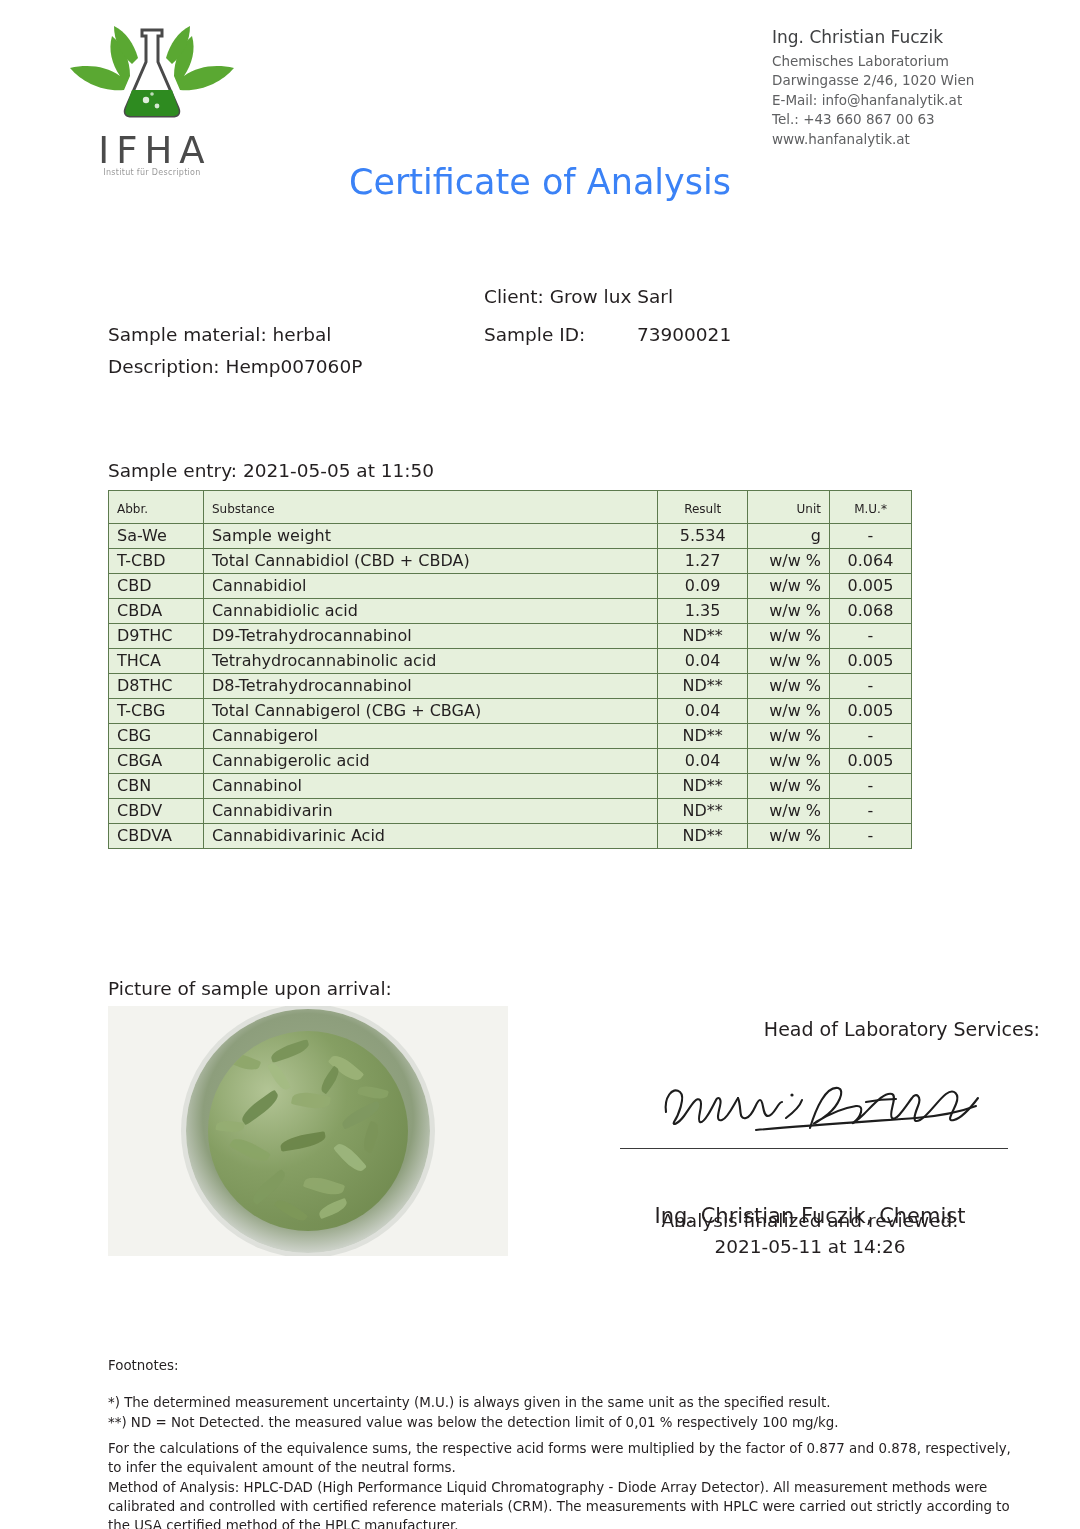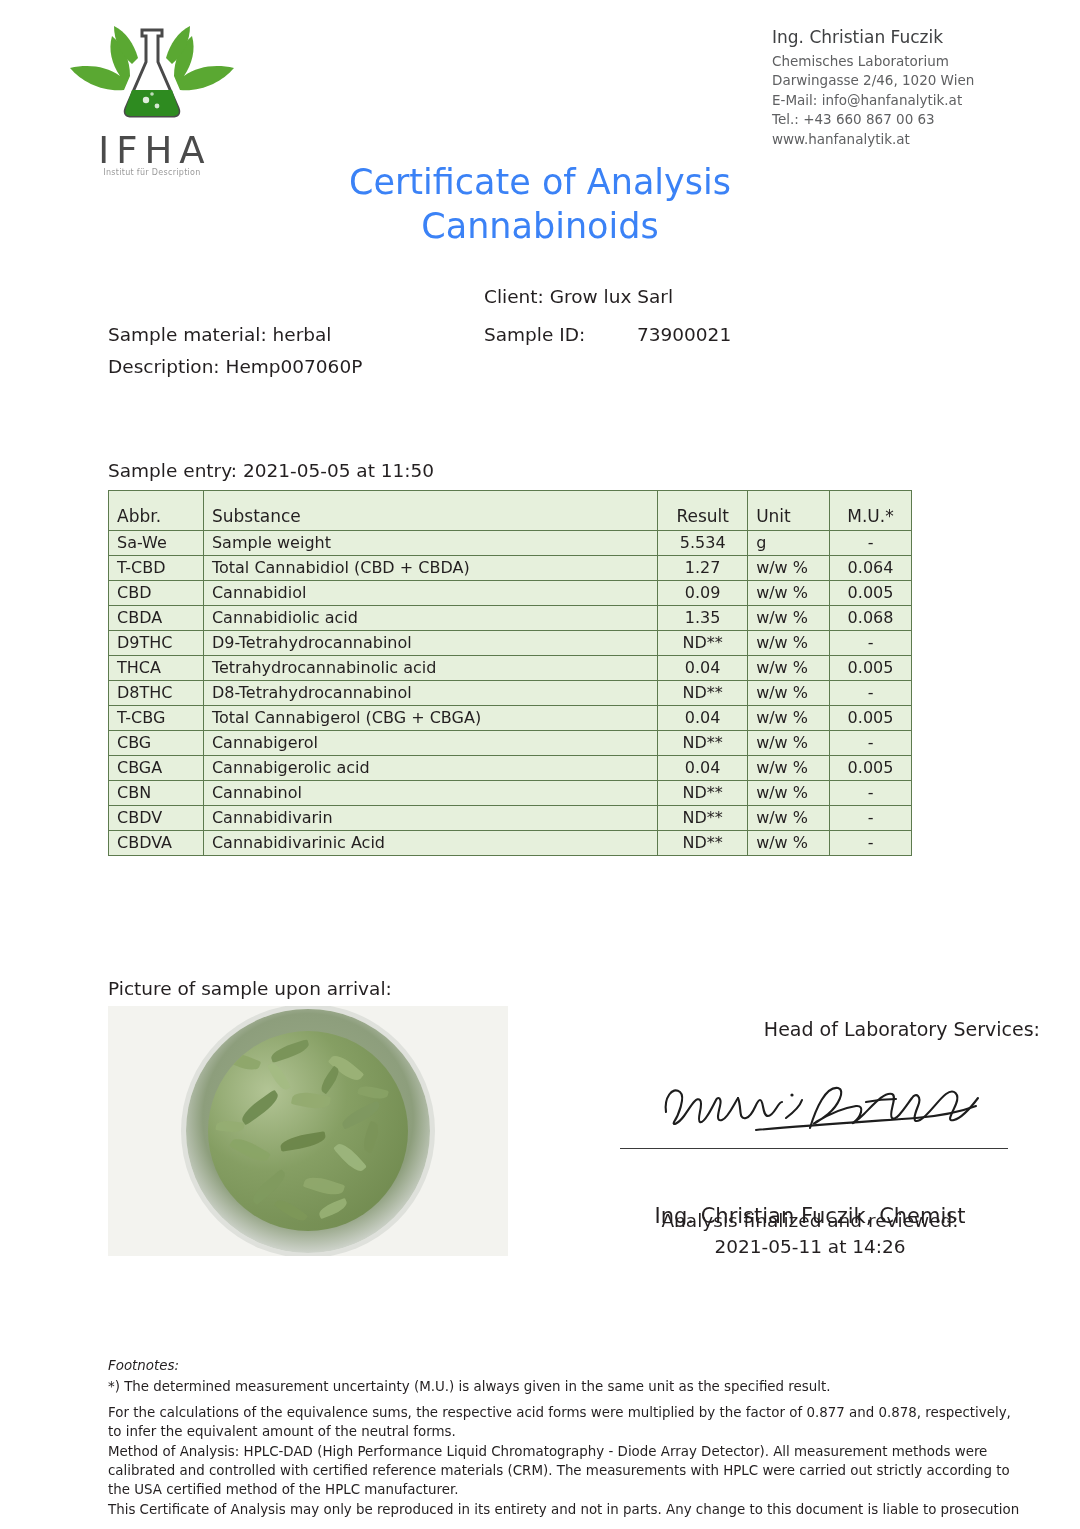--- a/index.html
+++ b/index.html
@@ -134,29 +134,29 @@
   .results-table td {
     border: 1px solid #5d7a4e;
     padding: 2px 8px;
     height: 24.6px;
     line-height: 20px;
     background: #e6f0dc;
     color: #231f20;
     font-weight: normal;
   }
   .results-table thead th {
-    font-size: 17px;
-    padding-top: 15px;
+    font-size: 12px;
+    padding-top: 8px;
     padding-bottom: 4px;
     height: 30px;
   }
   .results-table .c-abbr { width: 95px; text-align: left; }
   .results-table .c-sub  { width: 455px; text-align: left; }
   .results-table .c-res  { width: 90px; text-align: center; }
-  .results-table .c-unit { width: 82px; text-align: left; }
+  .results-table .c-unit { width: 82px; text-align: right; }
   .results-table .c-mu   { width: 82px; text-align: center; }
 
   
   .picture-label {
     position: absolute;
     left: 108px;
     top: 978px;
     font-size: 18.5px;
   }
   .sample-photo {
@@ -241,21 +241,21 @@
   
   .footnotes {
     position: absolute;
     left: 108px;
     top: 1356px;
     width: 912px;
     font-size: 13.4px;
     line-height: 19px;
     color: #231f20;
   }
-  .footnotes .fn-title { margin-bottom: 2px; font-style: italic; }
+  .footnotes .fn-title { margin-bottom: 18px; }
   .footnotes p { margin: 0 0 1px 0; }
   .footnotes p.gap { margin-top: 7px; }
 </style>
 </head>
 <body>
 
 <div class="header">
 
   <div class="logo-block">
     <div class="logo-mark">
@@ -288,21 +288,20 @@
     <div>Chemisches Laboratorium</div>
     <div>Darwingasse 2/46, 1020 Wien</div>
     <div>E-Mail: info@hanfanalytik.at</div>
     <div>Tel.: +43 660 867 00 63</div>
     <div>www.hanfanalytik.at</div>
   </div>
 </div>
 
 <div class="doc-title">
   <span class="l1">Certificate of Analysis</span>
-  <span class="l2">Cannabinoids</span>
 </div>
 
 <div class="meta">
   <div class="client-line">Client: Grow lux Sarl</div>
   <div class="sample-material">Sample material: herbal</div>
   <div class="description">Description: Hemp007060P</div>
   <div class="sample-id-label">Sample ID:</div>
   <div class="sample-id-value">73900021</div>
   <div class="sample-entry">Sample entry: 2021-05-05 at 11:50</div>
 </div>
@@ -458,16 +457,17 @@
 <div class="sig-rule"></div>
 <div class="chemist">Ing. Christian Fuczik, Chemist</div>
 <div class="finalized">
   <div>Analysis finalized and reviewed:</div>
   <div>2021-05-11 at 14:26</div>
 </div>
 
 <div class="footnotes">
   <p class="fn-title">Footnotes:</p>
   <p>*) The determined measurement uncertainty (M.U.) is always given in the same unit as the specified result.</p>
+  <p>**) ND = Not Detected. the measured value was below the detection limit of 0,01 % respectively 100 mg/kg.</p>
   <p class="gap">For the calculations of the equivalence sums, the respective acid forms were multiplied by the factor of 0.877 and 0.878, respectively, to infer the equivalent amount of the neutral forms.</p>
   <p>Method of Analysis: HPLC-DAD (High Performance Liquid Chromatography - Diode Array Detector). All measurement methods were calibrated and controlled with certified reference materials (CRM). The measurements with HPLC were carried out strictly according to the USA certified method of the HPLC manufacturer.</p>
   <p>This Certificate of Analysis may only be reproduced in its entirety and not in parts. Any change to this document is liable to prosecution</p>
 </div>
 
 </body></html>

